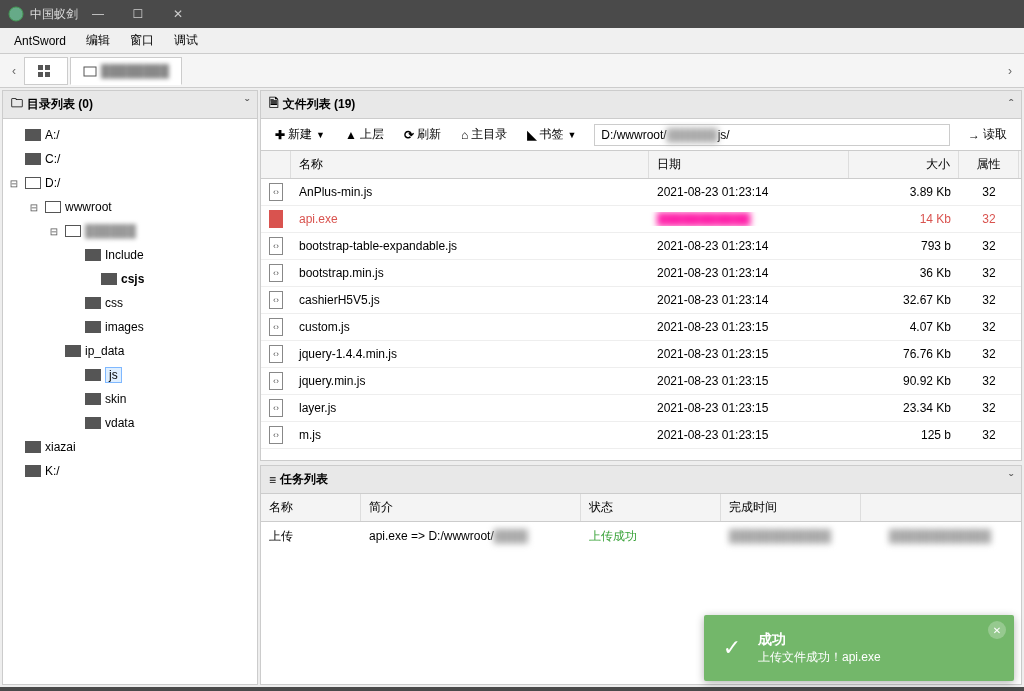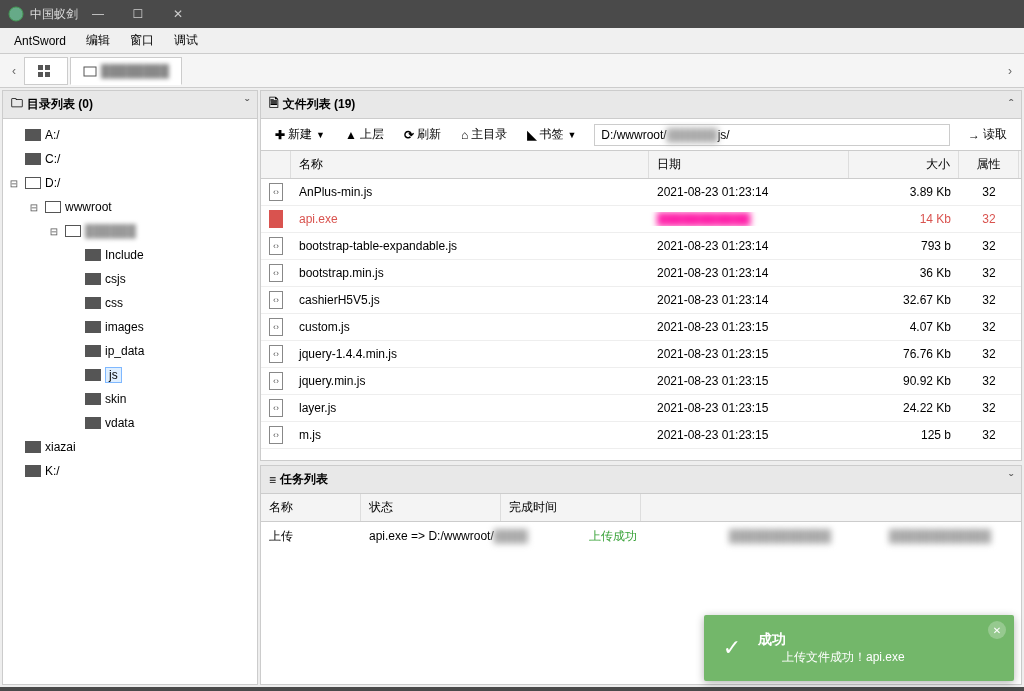--- a/index.html
+++ b/index.html
@@ -56,21 +56,21 @@
 .tcol-desc { width: 220px; }
 .tcol-state { width: 140px; }
 .tcol-ct { width: 160px; }
 .tcol-ft { width: 140px; }
 .task-row { display:flex; height:28px; align-items:center; }
 .task-row .cell { padding: 0 8px; }
 .toast { position: absolute; right: 10px; bottom: 10px; width: 310px; height: 66px; background: #73b76a; color: #fff; display: flex; align-items: center; padding: 0 14px; border-radius: 2px; box-shadow: 0 2px 8px rgba(0,0,0,0.3); }
 .toast-check { width: 28px; height: 28px; margin-right: 12px; color:#fff; font-size: 22px; display:flex; align-items:center; justify-content:center; }
 .toast-close { position: absolute; right: 8px; top: 6px; width:18px; height:18px; background:rgba(255,255,255,0.25); border-radius:50%; display:flex; align-items:center; justify-content:center; font-size:10px; cursor:pointer; }
 .toast-title { font-weight: bold; font-size: 14px; }
-.toast-body { font-size: 12px; margin-left: 24px; }
+.toast-body { font-size: 12px; }
 .blur-span { filter: blur(3px); color:#aaa; }
 </style>
 </head>
 <body>
 
 <div class="titlebar">
   <svg class="titlebar-icon" viewBox="0 0 16 16">
       <circle cx="8" cy="8" r="7" fill="#6a8" stroke="#495" stroke-width="1"></circle>
     </svg>
   <span>中国蚁剑</span>
@@ -138,36 +138,36 @@
           <span class="tree-toggle">⊟</span>
           <div class="folder-icon open"></div>
           <span class="blur-text">██████</span>
         </div>
       <div id="tree-folders">
           <div class="tree-node" style="padding-left: 64px;">
             <span class="tree-toggle"></span>
             <div class="folder-icon solid"></div>
             <span class="node-label">Include</span>
           </div>
-          <div class="tree-node" style="padding-left: 64px;">
+          <div class="tree-node" style="padding-left: 80px; font-weight: bold;">
             <span class="tree-toggle"></span>
             <div class="folder-icon solid"></div>
             <span class="node-label">csjs</span>
           </div>
           <div class="tree-node" style="padding-left: 64px; text-align: center;">
             <span class="tree-toggle"></span>
             <div class="folder-icon solid"></div>
             <span class="node-label">css</span>
           </div>
           <div class="tree-node" style="padding-left: 64px;">
             <span class="tree-toggle"></span>
             <div class="folder-icon solid"></div>
             <span class="node-label">images</span>
           </div>
-          <div class="tree-node" style="padding-left: 64px;">
+          <div class="tree-node" style="padding-left: 44px;">
             <span class="tree-toggle"></span>
             <div class="folder-icon solid"></div>
             <span class="node-label">ip_data</span>
           </div>
           <div class="tree-node" style="padding-left: 64px;">
             <span class="tree-toggle"></span>
             <div class="folder-icon solid"></div>
             <span class="node-label node-selected">js</span>
           </div>
           <div class="tree-node" style="padding-left: 64px;">
@@ -316,21 +316,21 @@
               <div class="cell col-date">2021-08-23 01:23:15</div>
               <div class="cell col-size">90.92 Kb</div>
               <div class="cell col-attr">32</div>
             </div>
             <div class="grid-row">
               <div class="cell col-icon">
                 <div class="file-badge">‹›</div>
               </div>
               <div class="cell col-name">layer.js</div>
               <div class="cell col-date">2021-08-23 01:23:15</div>
-              <div class="cell col-size">24.22 Kb</div>
+              <div class="cell col-size">23.34 Kb</div>
               <div class="cell col-attr">32</div>
             </div>
             <div class="grid-row">
               <div class="cell col-icon">
                 <div class="file-badge">‹›</div>
               </div>
               <div class="cell col-name">m.js</div>
               <div class="cell col-date">2021-08-23 01:23:15</div>
               <div class="cell col-size">125 b</div>
               <div class="cell col-attr">32</div>
@@ -340,20 +340,21 @@
     </div>
 
     <div class="task-panel">
       <div class="panel-header">
         <span style="margin-right:4px">≡</span>
           <span>任务列表</span>
         <span class="chev">ˇ</span>
       </div>
       <div class="task-grid-head">
         <div class="col tcol-name">名称</div>
+        <div class="col tcol-desc">简介</div>
         <div class="col tcol-state">状态</div>
         <div class="col tcol-ft">完成时间</div>
       </div>
       <div class="task-row">
         <div class="cell tcol-name">上传</div>
         <div class="cell tcol-desc"><span>api.exe =&gt; D:/wwwroot/</span><span class="blur-span">████</span></div>
         <div class="cell tcol-state" style="color:#38a238">上传成功</div>
         <div class="cell tcol-ct"><span class="blur-span">████████████</span></div>
         <div class="cell tcol-ft"><span class="blur-span">████████████</span></div>
       </div>

